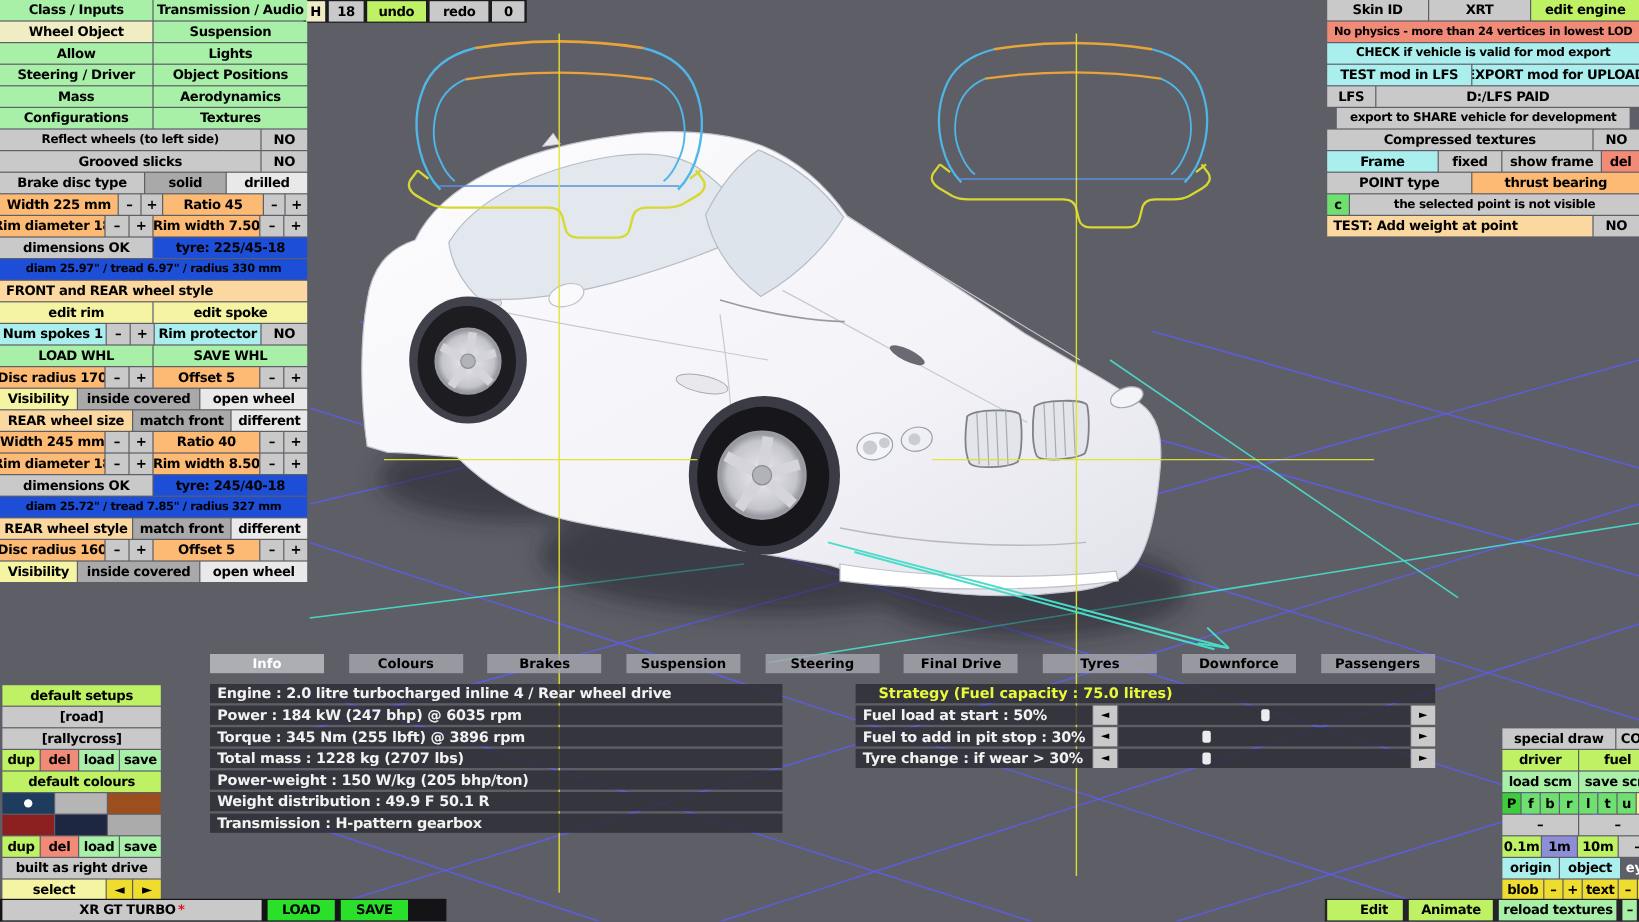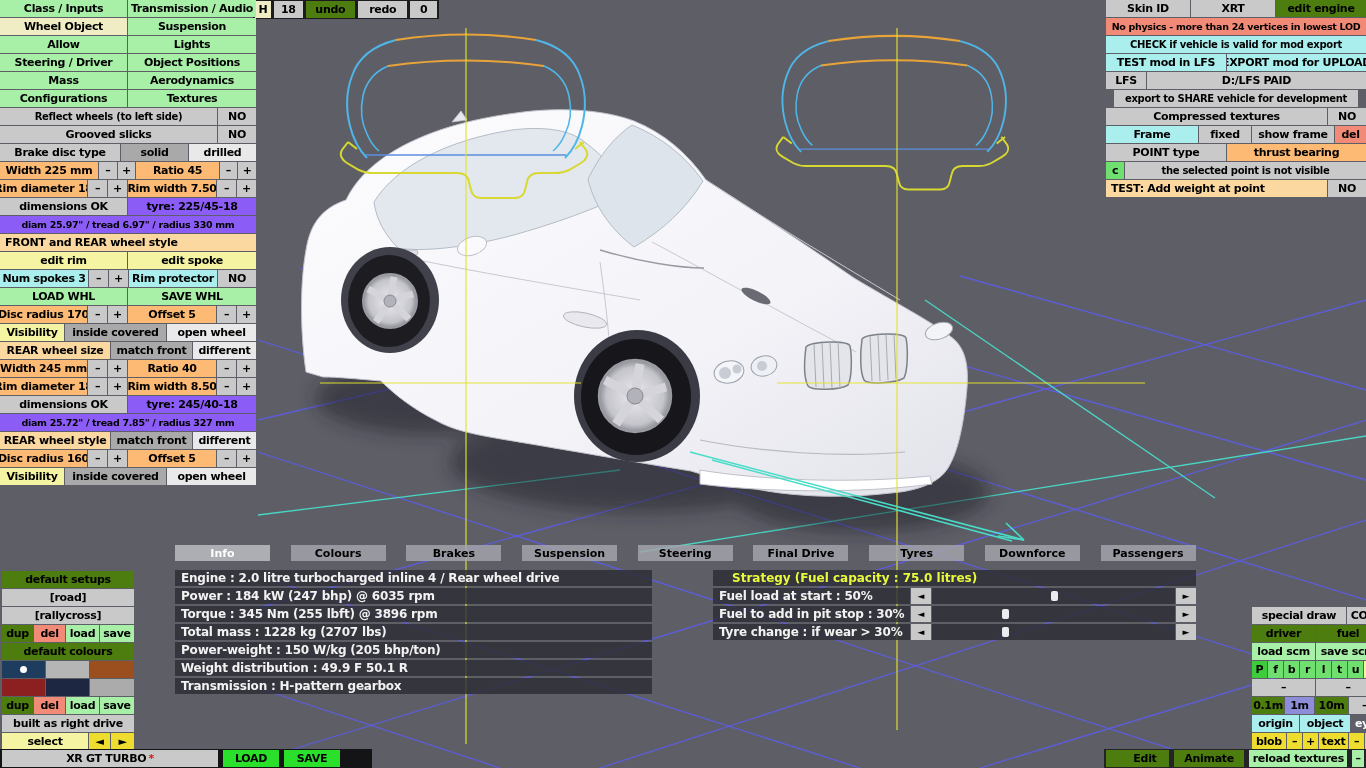--- a/index.html
+++ b/index.html
@@ -8,22 +8,22 @@
   #stage { position:relative; width:1366px; height:768px; background:#5e5e67; }
   #viewport-svg { position:absolute; left:0; top:0; z-index:0; }
   .panel { position:absolute; z-index:2; }
   .prow { display:flex; gap:1px; margin-bottom:1px; height:17px; }
   .cell { display:flex; align-items:center; justify-content:center;
           height:17px; font-weight:700; font-size:11px; color:#000;
           white-space:nowrap; overflow:hidden; letter-spacing:-0.3px; }
   .cell.f10 { font-size:10px; } .cell.f9 { font-size:9.5px; }
   .s-grey{background:#c9c9c9} .s-greydk{background:#fdba74}
   .s-opt{background:#a9a9a9} .s-optsel{background:#e9e9e9}
-  .s-orange{background:#fbd8a0} .s-purple{background:#8b5cf6}
-  .s-purplebtn{background:#4d7c0f} .s-purplesel{background:#8d8dd8}
+  .s-orange{background:#fbd8a0} .s-purple{background:#1d4ed8}
+  .s-purplebtn{background:#bef264} .s-purplesel{background:#8d8dd8}
   .s-cyan{background:#aaeeee} .s-yellow{background:#f4f4a2}
   .s-yellowv{background:#eedc2e} .s-green{background:#a8efa8}
   .s-greenv{background:#2ae02a} .s-greenbtn{background:#6fe06f}
   .s-greensel{background:#3ccc3c} .s-salmon{background:#f28a78}
   .s-cream{background:#f0ecc4} .s-dark{background:#5f5f6a;color:#fff}
   .swatch { position:relative; }
   .dot { width:7px; height:7px; border-radius:50%; background:#fff; }
   .ast { color:#d81818; margin-left:2px; font-size:11px; }
   #topbar { left:253px; top:0; width:186px; height:19px; background:#1c1c20;
             display:flex; gap:3px; padding:1px 2px; }
@@ -268,21 +268,21 @@
         <div class="cell s-purple f9" style="width: 256px;">diam 25.97" / tread 6.97" / radius 330 mm</div>
       </div>
       <div class="prow">
         <div class="cell s-orange" style="width: 256px; justify-content: flex-start; padding-left: 5px;">FRONT and REAR wheel style</div>
       </div>
       <div class="prow">
         <div class="cell s-yellow" style="width: 127px;">edit rim</div>
         <div class="cell s-yellow" style="width: 128px;">edit spoke</div>
       </div>
       <div class="prow">
-        <div class="cell s-cyan" style="width: 88px;">Num spokes 3</div>
+        <div class="cell s-cyan" style="width: 88px;">Num spokes 1</div>
         <div class="cell s-grey" style="width: 19px;">–</div>
         <div class="cell s-grey" style="width: 19px;">+</div>
         <div class="cell s-cyan" style="width: 88px;">Rim protector</div>
         <div class="cell s-grey" style="width: 38px;">NO</div>
       </div>
       <div class="prow">
         <div class="cell s-green" style="width: 127px;">LOAD WHL</div>
         <div class="cell s-green" style="width: 128px;">SAVE WHL</div>
       </div>
       <div class="prow">

